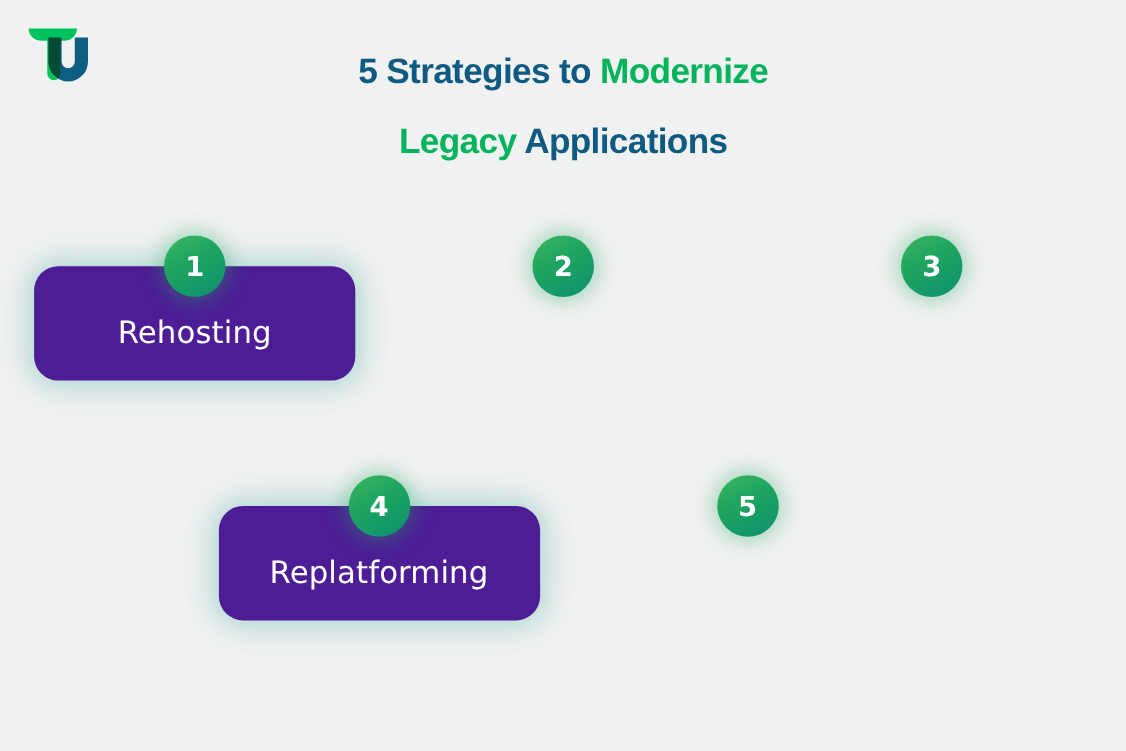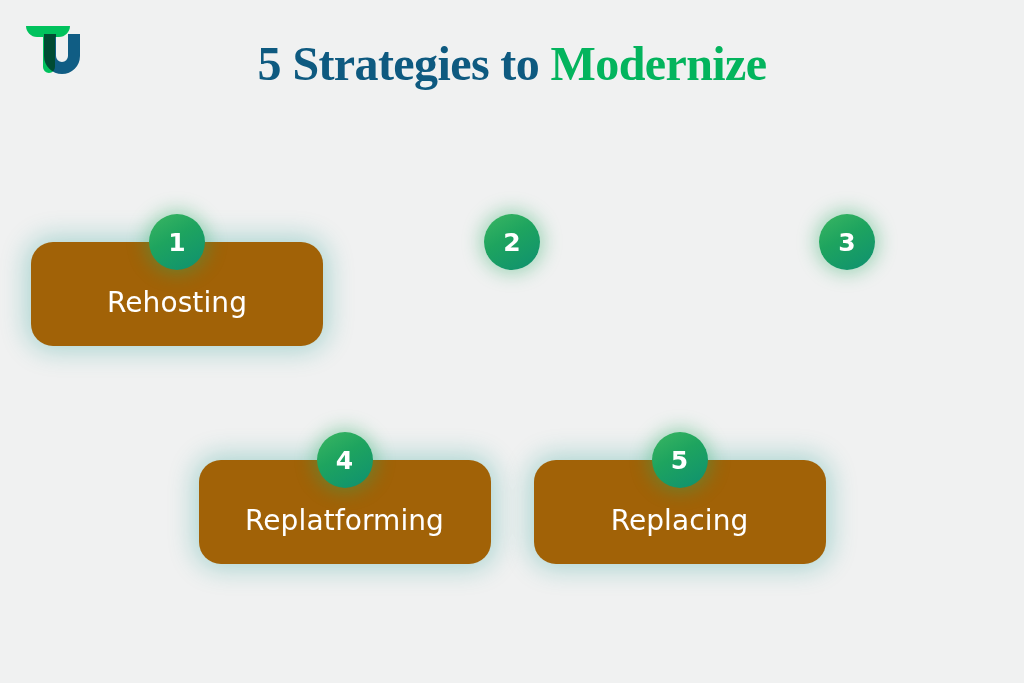--- a/index.html
+++ b/index.html
@@ -28,23 +28,23 @@
 
   
   .title-block {
     position: absolute;
     left: 0;
     top: 32px;
     width: 1024px;
     text-align: center;
   }
   .title-line {
-    font-family: Liberation Serif, serif;
+    font-family: Liberation Sans, sans-serif;
     font-weight: bold;
-    font-size: 48px;
+    font-size: 32px;
     line-height: 64px;
     letter-spacing: -0.6px;
     white-space: nowrap;
   }
   .t-navy { color: #0E5A80; }
   .t-green { color: #03B45D; }
 
   
   .rows {
     position: absolute;
@@ -66,21 +66,21 @@
     position: relative;
     width: 292px;
     padding-top: 28px;
   }
 
   .card {
     position: relative;
     width: 292px;
     height: 104px;
     border-radius: 22px;
-    background: #a16207;
+    background: #4c1d95;
     box-shadow: 0 0 26px 5px rgba(14, 150, 135, 0.30);
     display: flex;
     align-items: center;
     justify-content: center;
     box-sizing: border-box;
     padding: 0 14px;
   }
 
   .card-label {
     color: #FFFFFF;
@@ -132,20 +132,23 @@
     <g style="mix-blend-mode:multiply">
       <path d="M4 12 h44 a0 0 0 0 1 0 0 c0 6 -5 11 -11 11 H33 v30 a6 6 0 0 1 -12 0 V23 H15 C9 23 4 18 4 12 Z" fill="#00CE62"></path>
     </g>
   </svg>
 </div>
 
 <div class="title-block">
   <div class="title-line">
     <span class="t-navy">5 Strategies to </span><span class="t-green">Modernize</span>
   </div>
+  <div class="title-line">
+    <span class="t-green">Legacy </span><span class="t-navy">Applications</span>
+  </div>
 </div>
 
 <div class="rows">
 
   <div class="row row-1">
 
     <div class="card-wrap">
       <div class="badge">
         <span class="badge-num">1</span>
       </div>
@@ -176,20 +179,17 @@
       </div>
       <div class="card">
         <span class="card-label">Replatforming</span>
       </div>
     </div>
 
     <div class="card-wrap">
       <div class="badge">
         <span class="badge-num">5</span>
       </div>
-      <div class="card">
-        <span class="card-label">Replacing</span>
-      </div>
     </div>
 
   </div>
 
 </div>
 
 </body></html>

